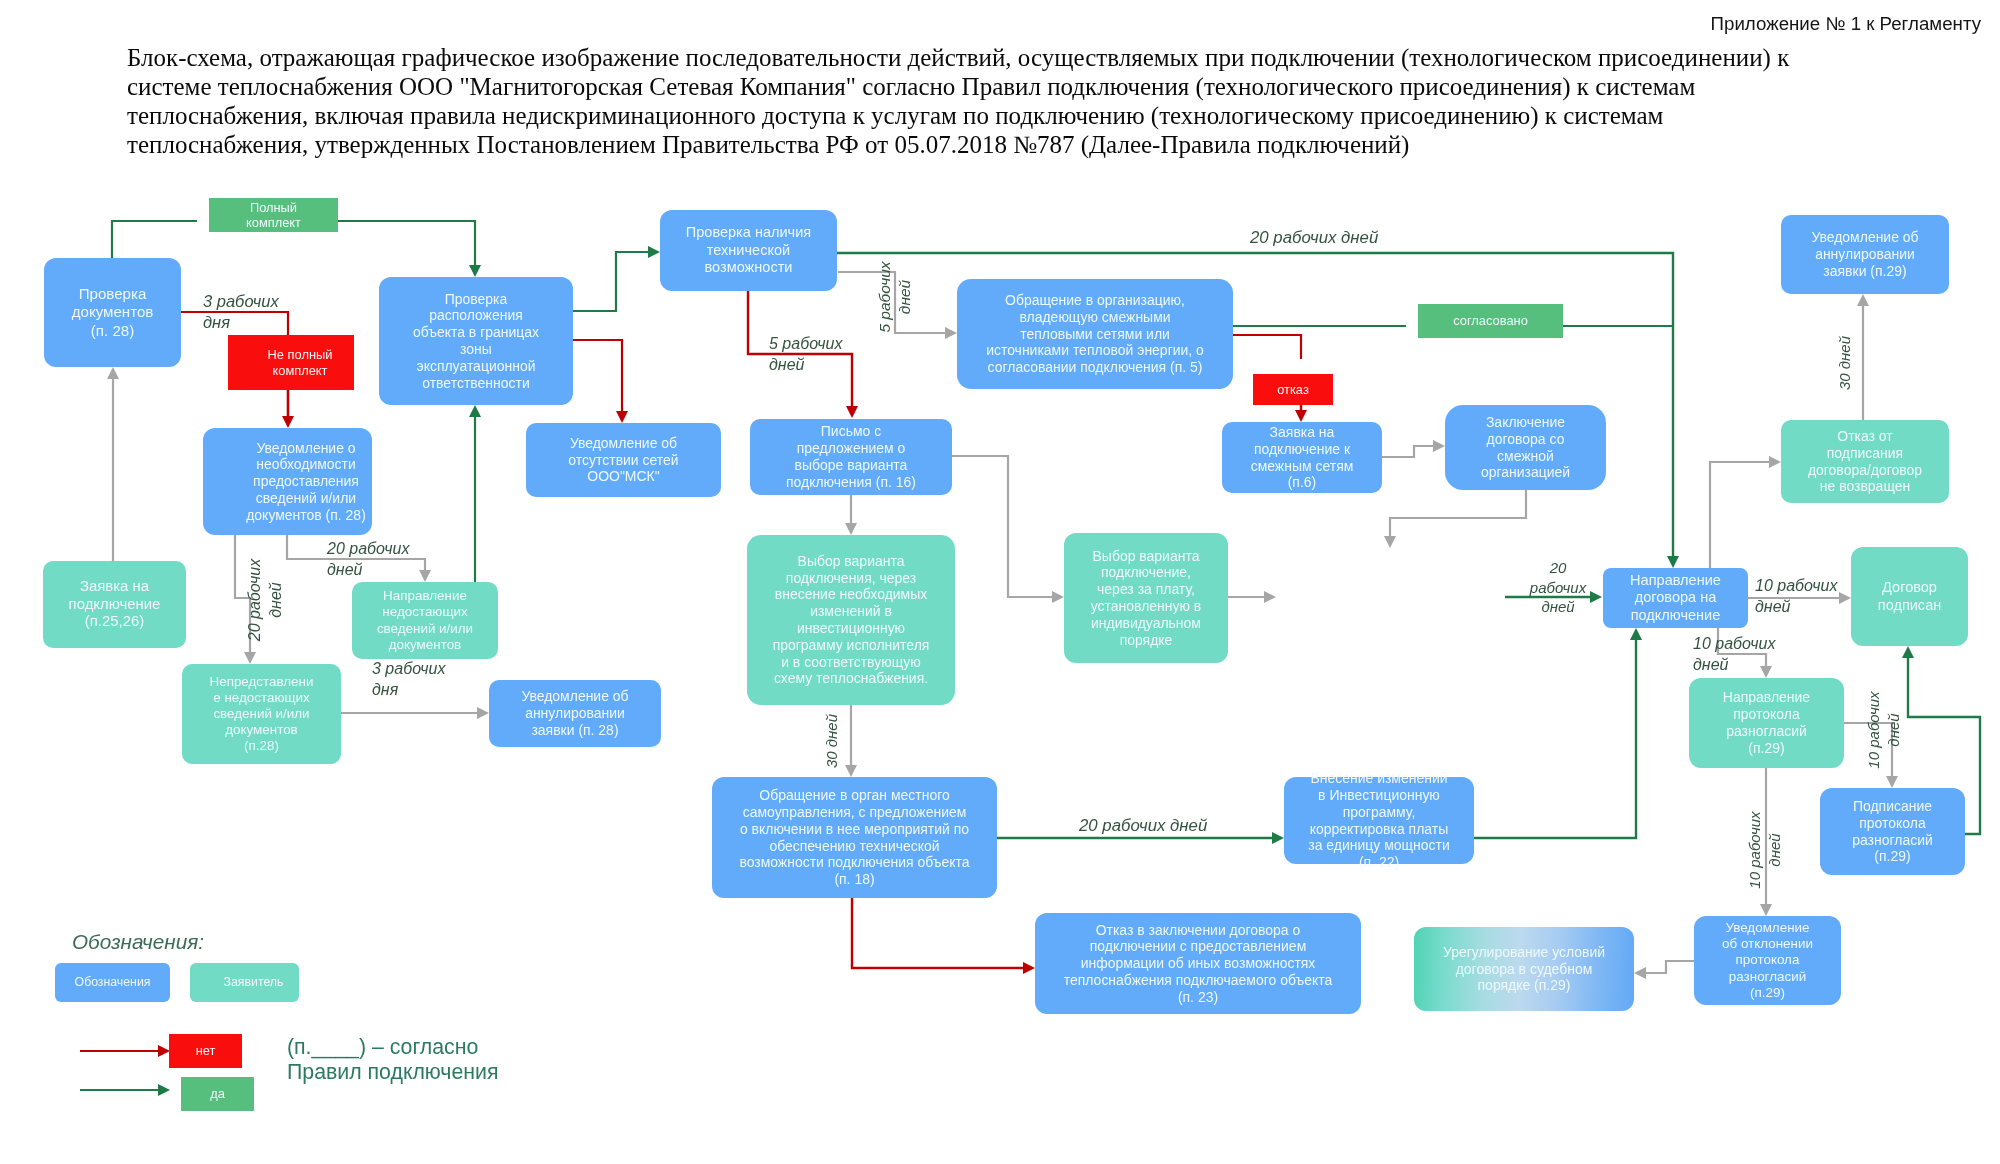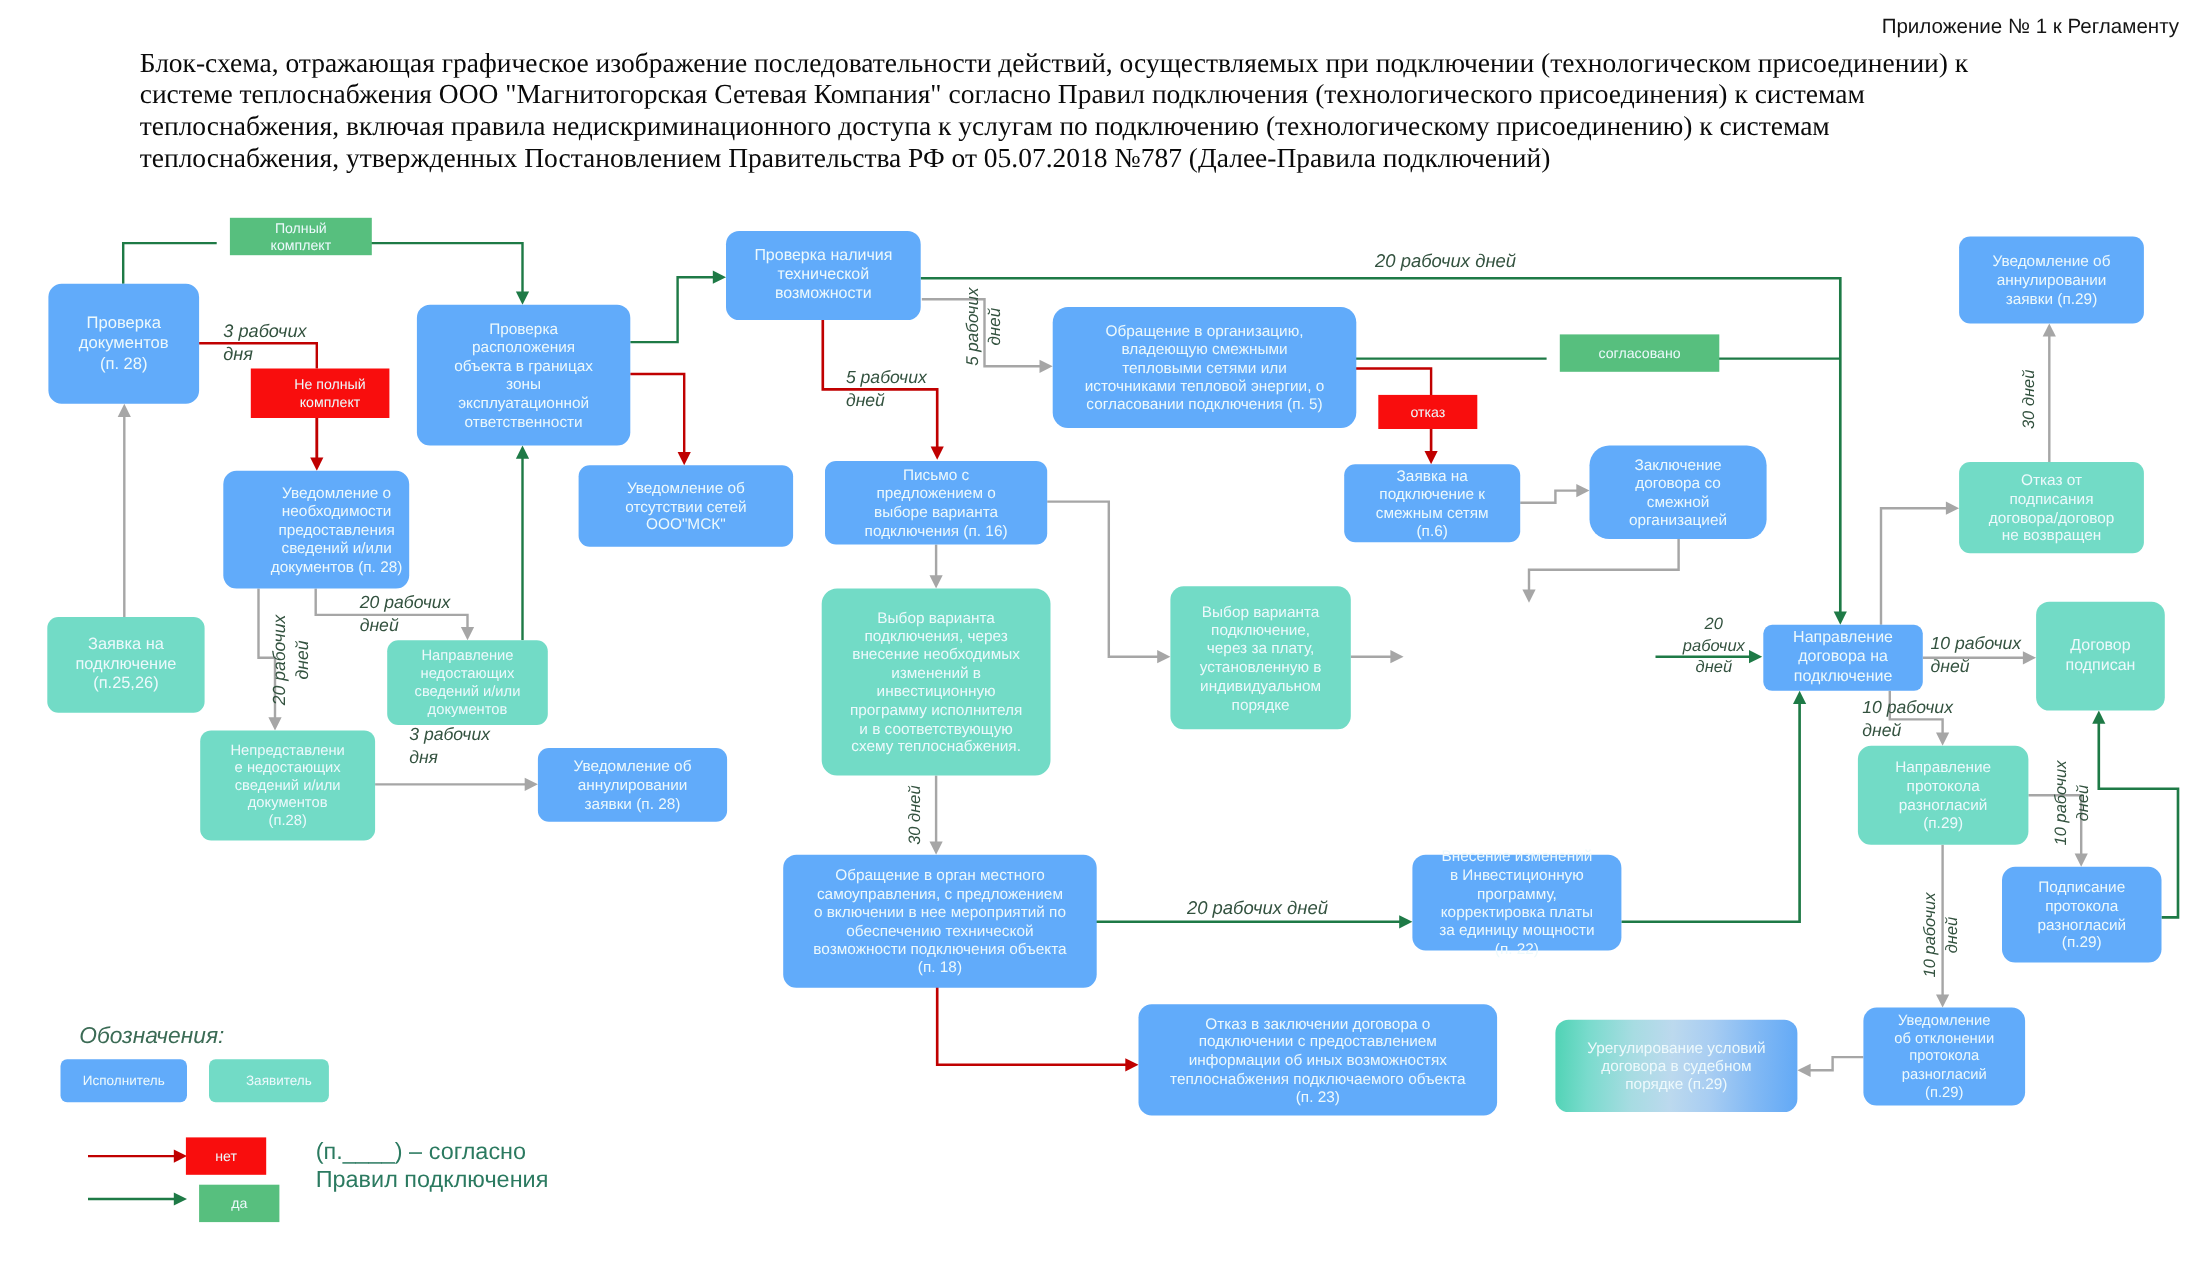--- a/index.html
+++ b/index.html
@@ -172,21 +172,21 @@
         <polyline points="80,1090 159.0,1090" fill="none" stroke="#1e7a46" stroke-width="2.2"></polyline>
         <polygon points="170,1090 158.0,1084.0 158.0,1096.0" fill="#1e7a46"></polygon>
       </g>
   </svg>
   <div class="node green" style="left:197px;top:198px;width:129px;height:34px;font-size:12.86px;border-radius:0px;">
       <span>Полный<br>комплект</span>
     </div>
   <div class="node blue" style="left:44px;top:258px;width:137px;height:109px;font-size:15.1px;border-radius:12px;">
       <span>Проверка<br>документов<br>(п. 28)</span>
     </div>
-  <div class="node red" style="left:228px;top:335px;width:126px;height:45px;font-size:12.86px;border-radius:0px;padding-left:21px;">
+  <div class="node red" style="left:228px;top:335px;width:126px;height:55px;font-size:12.86px;border-radius:0px;padding-left:21px;">
       <span>Не полный<br>комплект</span>
     </div>
   <div class="node blue" style="left:379px;top:277px;width:194px;height:128px;font-size:13.98px;border-radius:12px;">
       <span>Проверка<br>расположения<br>объекта в границах<br>зоны<br>эксплуатационной<br>ответственности</span>
     </div>
   <div class="node blue" style="left:203px;top:428px;width:169px;height:107px;font-size:13.98px;border-radius:12px;padding-left:40px;">
       <span>Уведомление  о<br>необходимости<br>предоставления<br>сведений и/или<br>документов (п. 28)</span>
     </div>
   <div class="node teal" style="left:43px;top:561px;width:143px;height:87px;font-size:14.9px;border-radius:10px;">
       <span>Заявка на<br>подключение<br>(п.25,26)</span>
@@ -211,21 +211,21 @@
     </div>
   <div class="node teal" style="left:747px;top:535px;width:208px;height:170px;font-size:13.98px;border-radius:14px;">
       <span>Выбор варианта<br>подключения, через<br>внесение необходимых<br>изменений в<br>инвестиционную<br>программу исполнителя<br>и в соответствующую<br>схему теплоснабжения.</span>
     </div>
   <div class="node teal" style="left:1064px;top:533px;width:164px;height:130px;font-size:13.98px;border-radius:12px;">
       <span>Выбор варианта<br>подключение,<br>через за плату,<br>установленную в<br>индивидуальном<br>порядке</span>
     </div>
   <div class="node blue" style="left:957px;top:279px;width:276px;height:110px;font-size:13.98px;border-radius:14px;">
       <span>Обращение  в организацию,<br>владеющую  смежными<br>тепловыми сетями или<br>источниками тепловой энергии, о<br>согласовании подключения (п. 5)</span>
     </div>
-  <div class="node red" style="left:1253px;top:359px;width:90px;height:31px;font-size:12.86px;border-radius:0px;">
+  <div class="node red" style="left:1253px;top:374px;width:80px;height:31px;font-size:12.86px;border-radius:0px;">
       <span>отказ</span>
     </div>
   <div class="node green" style="left:1406px;top:304px;width:145px;height:34px;font-size:12.86px;border-radius:0px;">
       <span>согласовано</span>
     </div>
   <div class="node blue" style="left:1222px;top:422px;width:160px;height:71px;font-size:13.98px;border-radius:10px;">
       <span>Заявка на<br>подключение к<br>смежным сетям<br>(п.6)</span>
     </div>
   <div class="node blue" style="left:1445px;top:405px;width:161px;height:85px;font-size:13.98px;border-radius:18px;">
       <span>Заключение<br>договора со<br>смежной<br>организацией</span>
@@ -257,21 +257,21 @@
   <div class="node blue" style="left:712px;top:777px;width:285px;height:121px;font-size:13.98px;border-radius:12px;">
       <span>Обращение в орган местного<br>самоуправления, с предложением<br>о включении в нее мероприятий по<br>обеспечению технической<br>возможности подключения объекта<br>(п. 18)</span>
     </div>
   <div class="node blue" style="left:1284px;top:777px;width:190px;height:87px;font-size:13.98px;border-radius:12px;">
       <span>Внесение изменений<br>в Инвестиционную<br>программу,<br>корректировка платы<br>за единицу мощности<br>(п. 22)</span>
     </div>
   <div class="node blue" style="left:1035px;top:913px;width:326px;height:101px;font-size:13.98px;border-radius:12px;">
       <span>Отказ в заключении договора о<br>подключении с предоставлением<br>информации об иных возможностях<br>теплоснабжения подключаемого объекта<br>(п. 23)</span>
     </div>
   <div class="node blue" style="left:55px;top:963px;width:115px;height:39px;font-size:12.3px;border-radius:6px;">
-      <span>Исполнитель</span>
+      <span>Обозначения</span>
     </div>
   <div class="node teal" style="left:190px;top:963px;width:109px;height:39px;font-size:12.3px;border-radius:6px;padding-left:21px;">
       <span>Заявитель</span>
     </div>
   <div class="node red" style="left:169px;top:1034px;width:73px;height:34px;font-size:12.86px;border-radius:0px;">
       <span>нет</span>
     </div>
   <div class="node green" style="left:169px;top:1077px;width:73px;height:34px;font-size:12.86px;border-radius:0px;">
       <span>да</span>
     </div>

